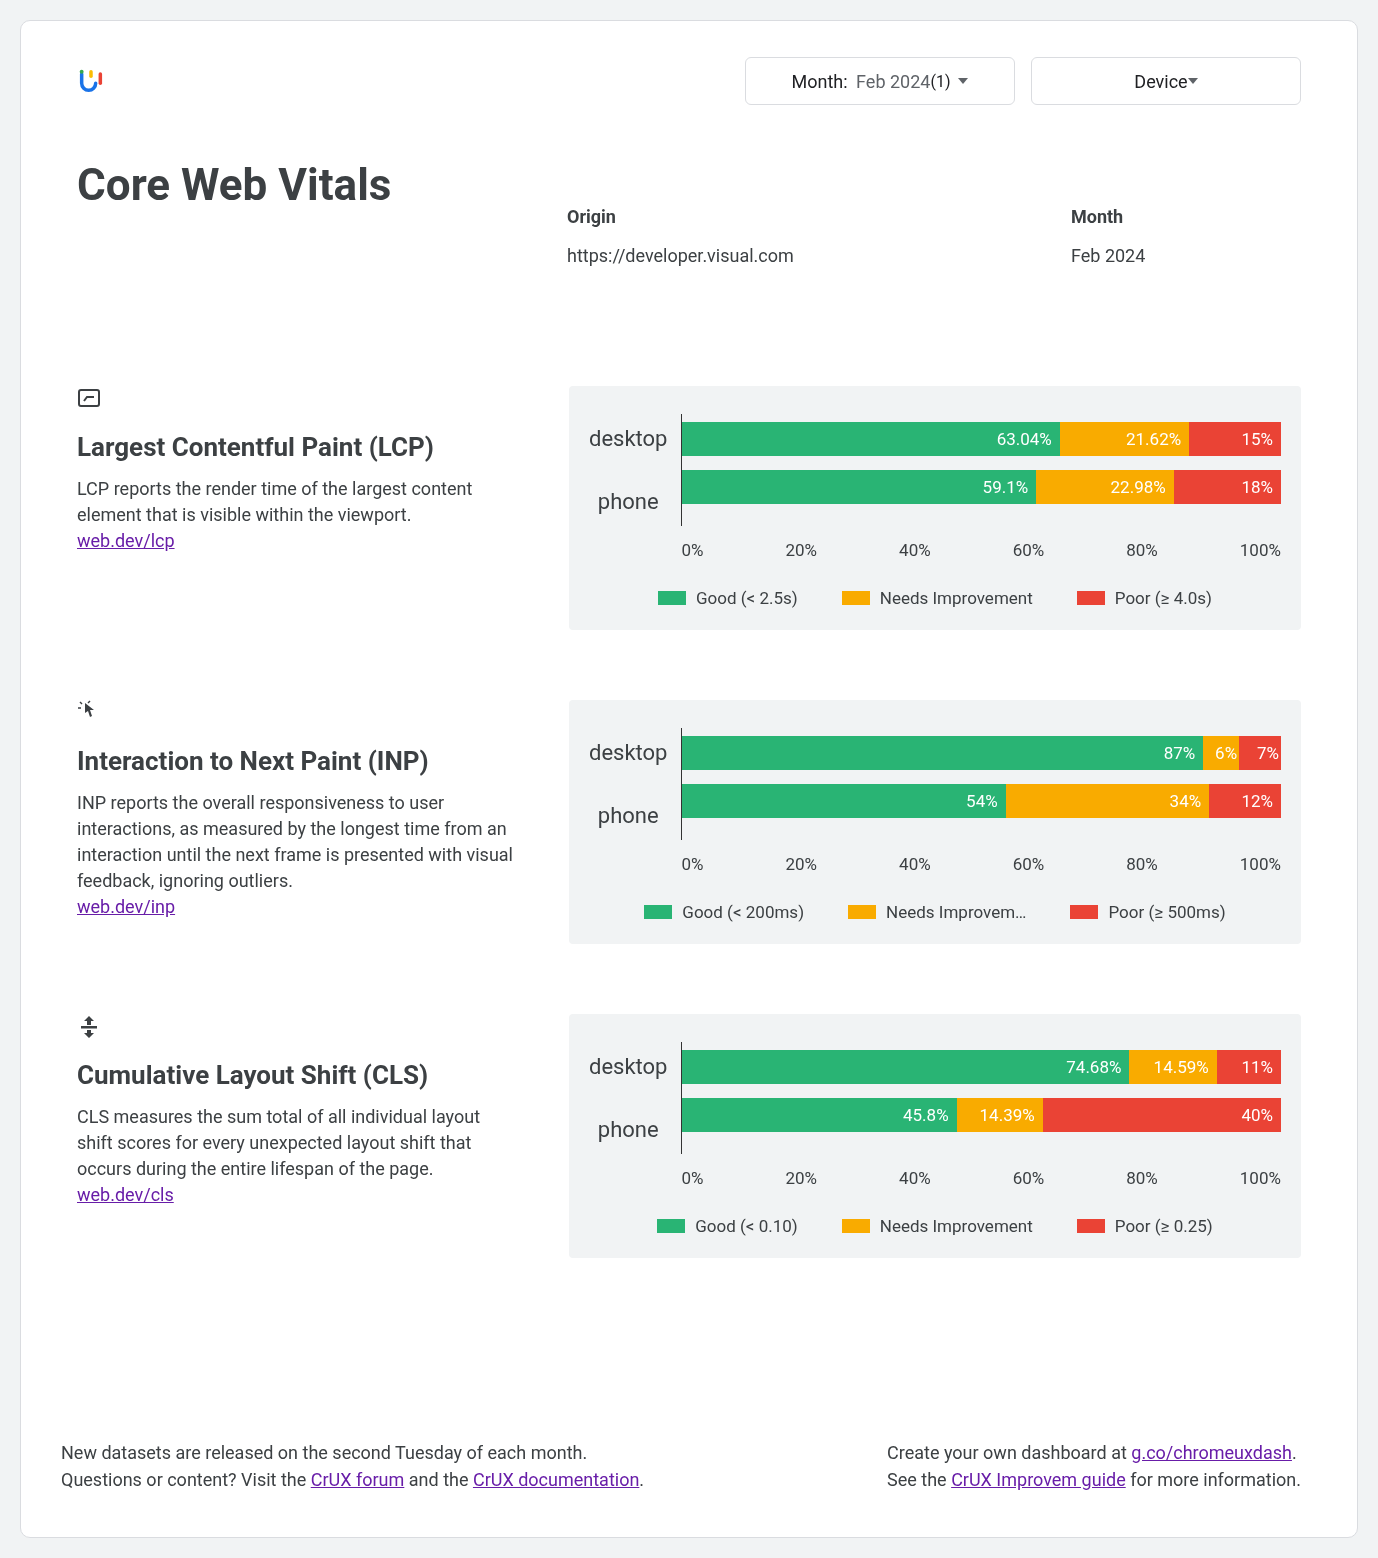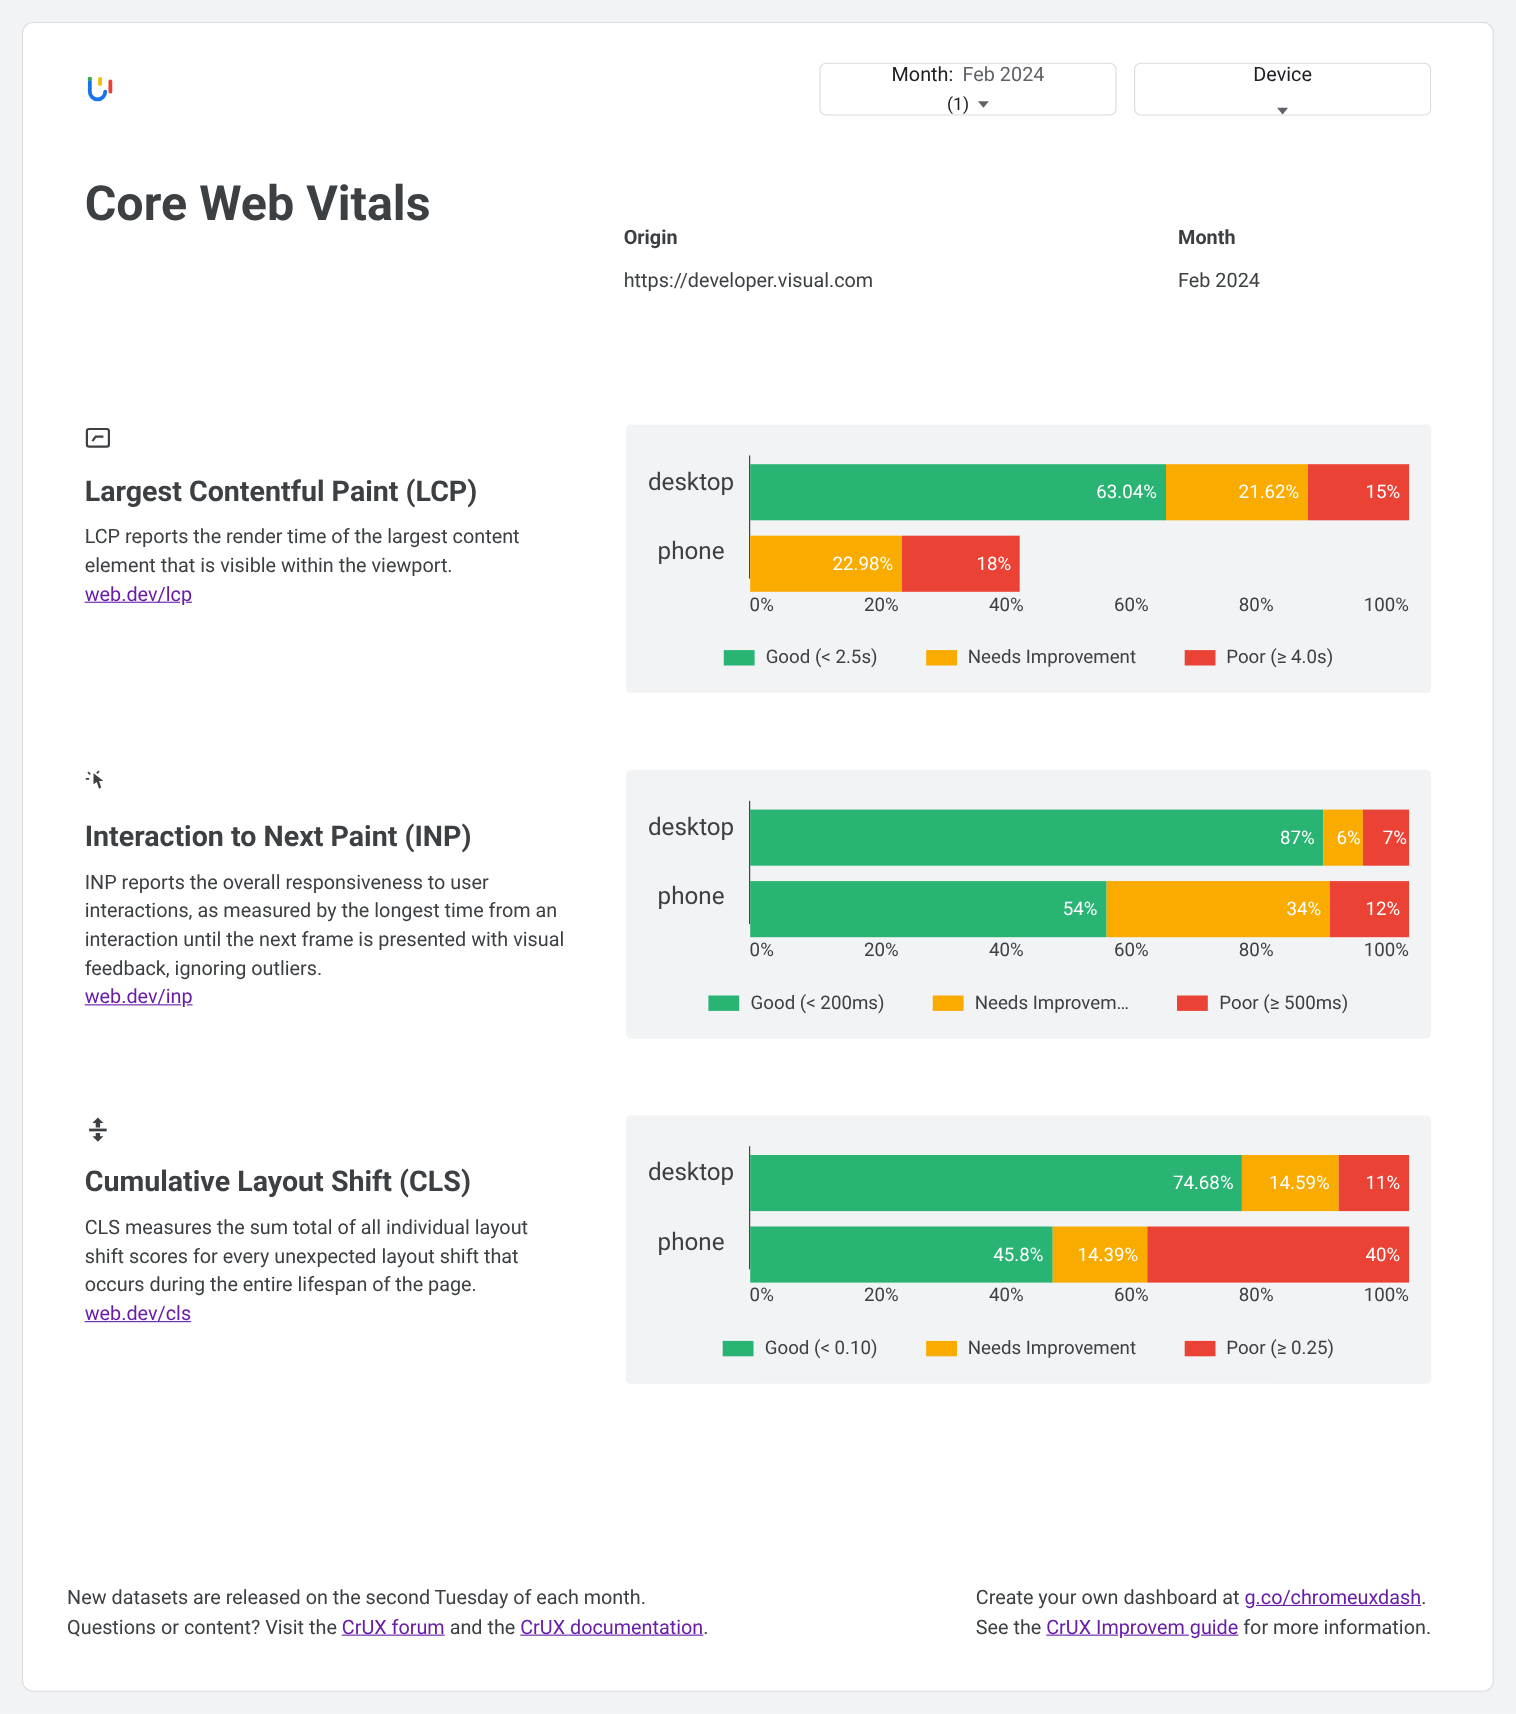--- a/index.html
+++ b/index.html
@@ -3,21 +3,21 @@
 <meta charset="utf-8">
 <style>
   :root { font-family: -apple-system, BlinkMacSystemFont, "Segoe UI", Roboto, Helvetica, Arial, sans-serif; }
   body { margin:0; background:#f1f3f4; padding:20px; color:#202124; }
   .card { background:#fff; border:1px solid #dadce0; border-radius:10px; width:1338px; min-height:1518px; margin:0 auto; box-sizing:border-box; padding:36px 56px 44px; position:relative; }
 
   
   .topbar { display:flex; align-items:center; justify-content:space-between; }
   .logo svg { width:28px; height:28px; display:block; }
   .filters { display:flex; gap:16px; }
-  .dropdown { height:46px; min-width:240px; border:1px solid #dadce0; border-radius:6px; display:flex; align-items:center; padding:0 14px; font-size:18px; color:#202124; justify-content:space-between; cursor:pointer; background:#fff;flex-direction:column; }
+  .dropdown { height:46px; min-width:240px; border:1px solid #dadce0; border-radius:6px; display:flex; align-items:center; padding:0 14px; font-size:18px; color:#202124; justify-content:center; cursor:pointer; background:#fff; }
   .dropdown .dd-label { font-weight:400; }
   .dropdown .dd-value { color:#5f6368; margin-left:4px; }
   .dropdown .dd-count { color:#202124; margin-right:6px; font-size:16px; }
   .dropdown .dd-right { display:flex; align-items:center; gap:2px; }
   .caret { width:0; height:0; border-left:5px solid transparent; border-right:5px solid transparent; border-top:6px solid #5f6368; }
 
   
   .header { display:flex; margin-top:54px; }
   .title { font-size:44px; font-weight:700; color:#3c4043; flex:0 0 490px; }
   .meta-block { flex:1; display:flex; }
@@ -35,21 +35,21 @@
   .metric-text { font-size:18px; line-height:1.45; color:#3c4043; }
   a.doclink { color:#681da8; text-decoration:underline; font-size:18px; }
 
   
   .chart-panel { flex:1; background:#f1f3f4; border-radius:4px; padding:28px 20px 22px 20px; }
   .chart-area { display:flex; align-items:flex-start; }
   .ylabels { display:flex; flex-direction:column; justify-content:space-around; font-size:22px; color:#3c4043; text-align:center; margin-right:14px; height:112px; gap:14px; }
   .ylabels span { display:block; height:42px; line-height:42px; }
   .bars-region { flex:1; position:relative; }
   .bars-stack { border-left:1px solid #333; height:112px; position:relative; padding:8px 0; box-sizing:border-box; }
-  .bar-row { display:flex; height:51px; width:100%; margin-bottom:14px; }
+  .bar-row { display:flex; height:34px; width:100%; margin-bottom:14px; }
   .bar-row:last-child { margin-bottom:0; }
   .seg { display:flex; align-items:center; justify-content:flex-end; padding-right:8px; box-sizing:border-box; font-size:17px; color:#fff; white-space:nowrap; overflow:visible; }
   .seg.good { background:#29b474; }
   .seg.ni   { background:#f9ab00; }
   .seg.poor { background:#ea4335; }
   .xaxis { display:flex; justify-content:space-between; font-size:17px; color:#3c4043; margin-top:14px; }
   .legend { display:flex; justify-content:center; gap:44px; margin-top:28px; font-size:17px; color:#3c4043; }
   .legend-item { display:flex; align-items:center; gap:10px; max-width:200px; }
   .legend-item .txt { white-space:nowrap; overflow:hidden; text-overflow:ellipsis; max-width:160px; }
   .swatch { width:28px; height:14px; }
@@ -127,20 +127,21 @@
             <span>phone</span>
           </div>
           <div class="bars-region">
             <div class="bars-stack">
               <div class="bar-row">
                 <div class="seg good" style="width:63.04%">63.04%</div>
                 <div class="seg ni" style="width:21.62%">21.62%</div>
                 <div class="seg poor" style="width:15.34%">15%</div>
               </div>
               <div class="bar-row">
+                <div class="seg good" style="width:59.1%">59.1%</div>
                 <div class="seg ni" style="width:22.98%">22.98%</div>
                 <div class="seg poor" style="width:17.92%">18%</div>
               </div>
             </div>
             <div class="xaxis">
               <span>0%</span>
               <span>20%</span>
               <span>40%</span>
               <span>60%</span>
               <span>80%</span>

